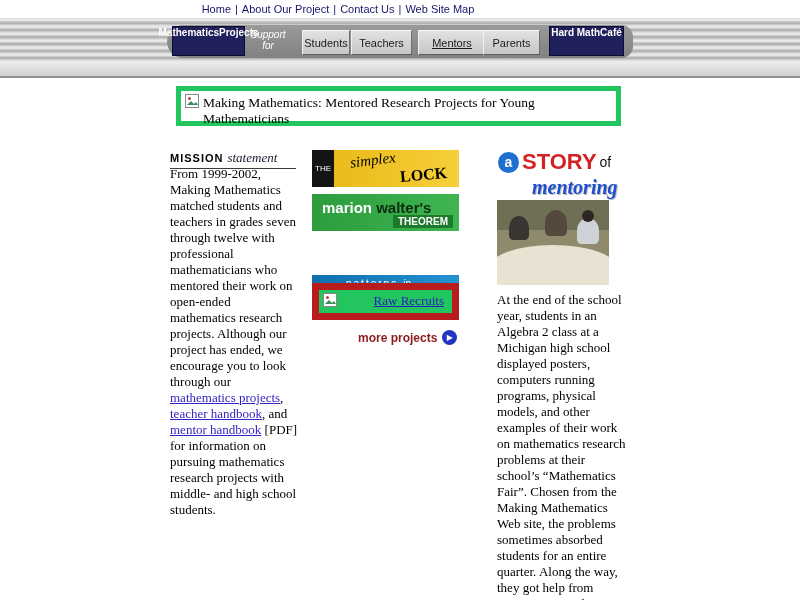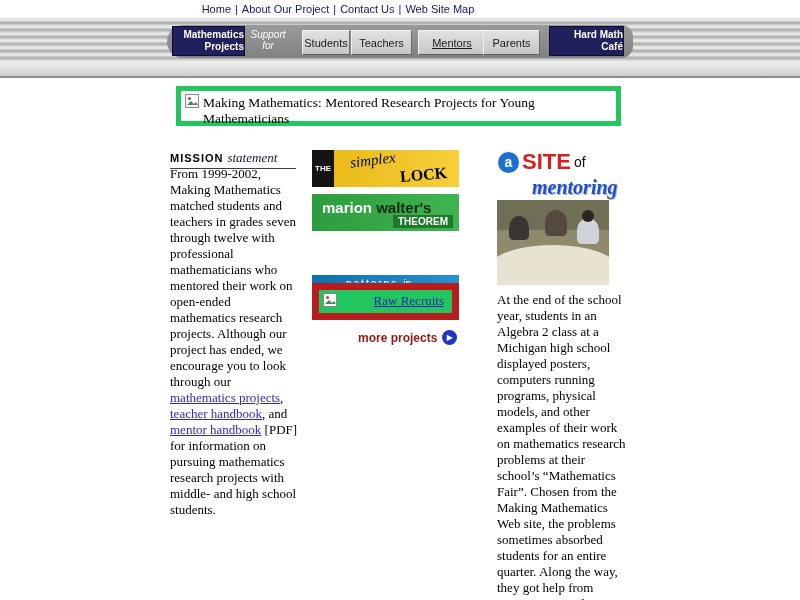--- a/index.html
+++ b/index.html
@@ -18,21 +18,21 @@
         background:repeating-linear-gradient(180deg,#d6d6d6 0px,#f0f0f0 2px,#a8a8a8 5px,#d6d6d6 7px);}
   .band-fade{position:absolute;top:62px;left:0;width:800px;height:14px;
         background:linear-gradient(180deg,#ececec,#cfcfcf);}
   .band-line{position:absolute;top:76px;left:0;width:800px;height:2px;background:#8f8f8f;}
 
   .tabbar{position:absolute;top:25px;left:167px;width:466px;height:33px;
           background:linear-gradient(180deg,#9a9a9a,#818181);border-radius:17px 12px 12px 17px;}
 
   .tab-dark{position:absolute;background:#20205c;color:#fff;border:1px solid #0c0c30;
             font-family:"Liberation Sans",sans-serif;font-size:10px;font-weight:bold;
-            text-align:right;display:flex;flex-direction:column;justify-content:center;
+            text-align:left;display:flex;flex-direction:row;justify-content:center;
             line-height:12px;cursor:pointer;box-sizing:border-box;}
   .tab-light{position:absolute;top:30px;height:25px;background:linear-gradient(180deg,#e2e2e2,#c6c6c6);
              border-top:1px solid #f7f7f7;border-left:1px solid #f0f0f0;
              border-right:1px solid #6e6e6e;border-bottom:1px solid #5f5f5f;
              font-family:"Liberation Sans",sans-serif;font-size:11px;color:#1a1a1a;
              display:flex;align-items:center;justify-content:center;cursor:pointer;box-sizing:border-box;}
   .support{position:absolute;top:29px;left:249px;width:38px;color:#fff;
            font-family:"Liberation Sans",sans-serif;font-size:10px;font-style:italic;
            text-align:center;line-height:11px;}
 
@@ -63,21 +63,21 @@
   .badge .t2{position:absolute;top:27px;left:0;width:78px;text-align:center;color:#ffd93a;
              font-weight:bold;font-size:13px;font-family:"Liberation Sans",sans-serif;text-shadow:1px 1px 0 #3c0647;}
   .badge .ribbon{position:absolute;bottom:4px;left:7px;width:64px;height:12px;background:#4d0b5c;
                  border-radius:6px;color:#fff;font-family:"Liberation Sans",sans-serif;font-size:6.5px;
                  letter-spacing:1px;display:flex;align-items:center;justify-content:center;}
 
   
   .proj{position:absolute;left:312px;width:147px;box-sizing:border-box;cursor:pointer;overflow:hidden;}
   .simplex{top:150px;height:37px;background:linear-gradient(90deg,#e8b714,#f6cf3a);display:flex;}
   .simplex .the{width:22px;background:#141414;color:#fff;font-family:"Liberation Sans",sans-serif;
-                font-size:8px;font-weight:bold;display:flex;align-items:center;justify-content:center;}
+                font-size:8px;font-weight:normal;display:flex;align-items:center;justify-content:center;}
   .simplex .area{position:relative;flex:1;}
   .simplex .w1{position:absolute;left:16px;top:2px;font-style:italic;font-size:15px;transform:rotate(-7deg);}
   .simplex .w2{position:absolute;right:12px;bottom:3px;font-weight:bold;font-size:16px;transform:rotate(-5deg);}
   .walter{top:194px;height:37px;background:linear-gradient(90deg,#2d9c3e,#3fb551);position:relative;}
   .walter .l1{position:absolute;top:5px;left:10px;font-family:"Liberation Sans",sans-serif;font-size:15px;}
   .walter .m{color:#fff;font-weight:bold;}
   .walter .w{color:#0e2a10;font-weight:bold;}
   .walter .th{position:absolute;right:6px;bottom:3px;background:#1d7a2a;color:#fff;
               font-family:"Liberation Sans",sans-serif;font-weight:bold;font-size:10px;padding:1px 5px;}
   .pascal{top:238px;height:35px;background:linear-gradient(90deg,#0f6fae,#2492d2);position:relative;
@@ -215,21 +215,21 @@
   </div>
 
   <div class="more-row">
     <span class="txt">more projects</span>
     <span class="btn">▶</span>
   </div>
 
   <div class="story-logo">
     <div class="row">
       <span class="a">a</span>
-      <span class="story">SITE</span>
+      <span class="story">STORY</span>
       <span class="of">of</span>
     </div>
     <div class="ment">mentoring</div>
   </div>
 
   <div class="photo">
     <div class="wall"></div>
     <div class="p1"></div>
     <div class="p2"></div>
     <div class="p3"></div>

